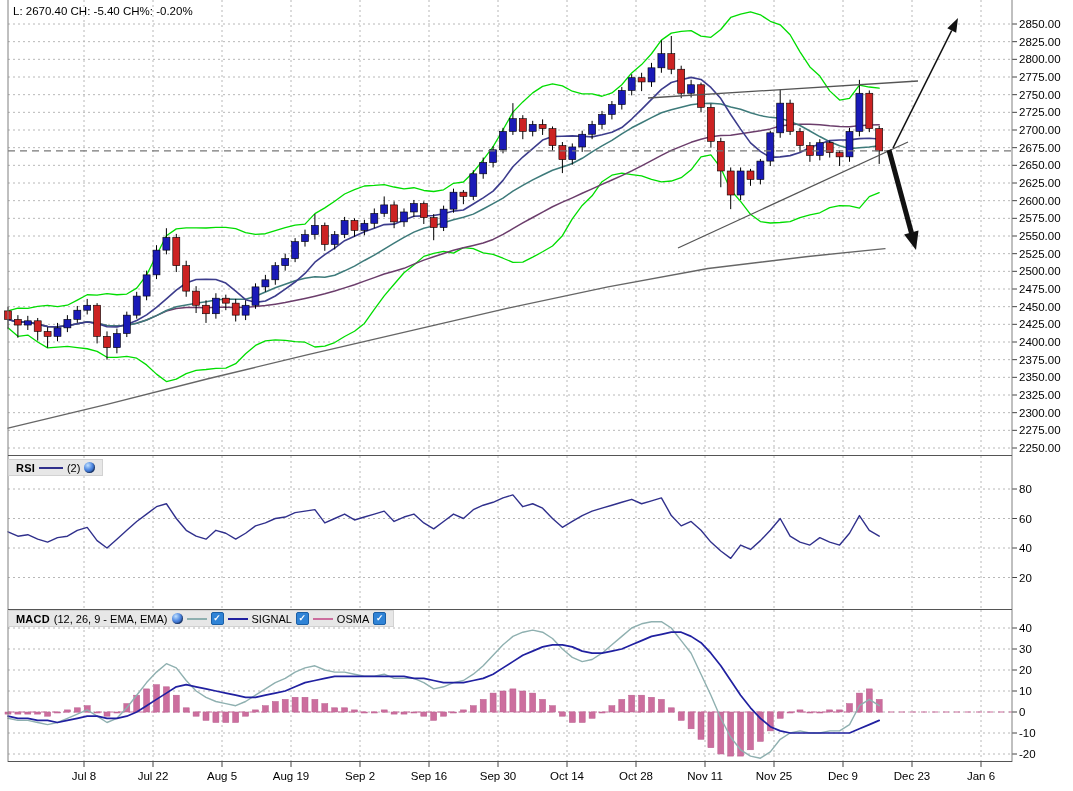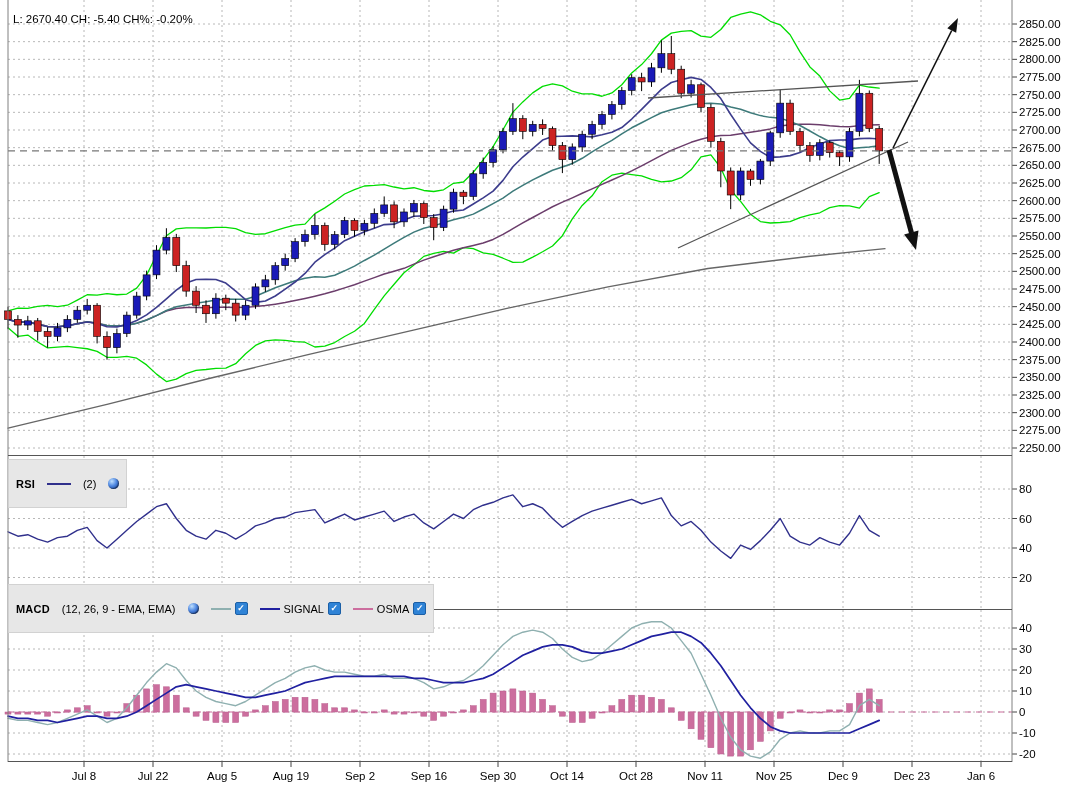--- a/index.html
+++ b/index.html
@@ -3,25 +3,25 @@
 <meta charset="utf-8">
 <style>
   html,body{margin:0;padding:0;background:#fff;}
   .screen{position:relative;width:1073px;height:791px;background:#ffffff;
           font-family:"Liberation Sans",sans-serif;overflow:hidden;}
   .screen svg{position:absolute;left:0;display:block;}
   #svg-main{top:0;}
   #svg-rsi{top:456px;}
   #svg-macd{top:610px;}
   #svg-dates{top:762px;}
-  .quote-label{position:absolute;left:13px;top:13px;font-size:11.5px;color:#000;white-space:nowrap;}
-  .chip{position:absolute;display:flex;align-items:center;gap:12px;height:13px;
-        background:#e7e7e7;border:1px solid #d2d2d2;padding:17px 7px;font-size:11px;color:#000;white-space:nowrap;justify-content:flex-end;}
+  .quote-label{position:absolute;left:13px;top:5px;font-size:11.5px;color:#000;white-space:nowrap;}
+  .chip{position:absolute;display:flex;align-items:center;gap:4px;height:13px;
+        background:#e7e7e7;border:1px solid #d2d2d2;padding:1px 7px;font-size:11px;color:#000;white-space:nowrap;justify-content:flex-end;}
   #rsi-chip{left:8px;top:459px;}
-  #macd-chip{left:8px;top:584px;}
+  #macd-chip{left:8px;top:610px;}
   .chip b{font-weight:bold;letter-spacing:.2px;}
   .line-sample{display:inline-block;width:24px;height:2px;background:#333;}
   .line-sample.short{width:20px;}
   .globe{display:inline-block;width:11px;height:11px;border-radius:50%;
          background:radial-gradient(circle at 35% 30%, #bfe0ff 0%, #4d86e0 45%, #123a8f 100%);
          box-shadow:inset -1px -1px 1px rgba(0,0,0,.45);cursor:pointer;}
   .checkbox{display:inline-flex;align-items:center;justify-content:center;width:11px;height:11px;
             background:#2f83d6;border:1px solid #1b5fa6;border-radius:2px;color:#fff;
             font-size:9px;line-height:9px;font-weight:bold;cursor:pointer;}
   .macd-series{display:inline-flex;align-items:center;gap:4px;}

